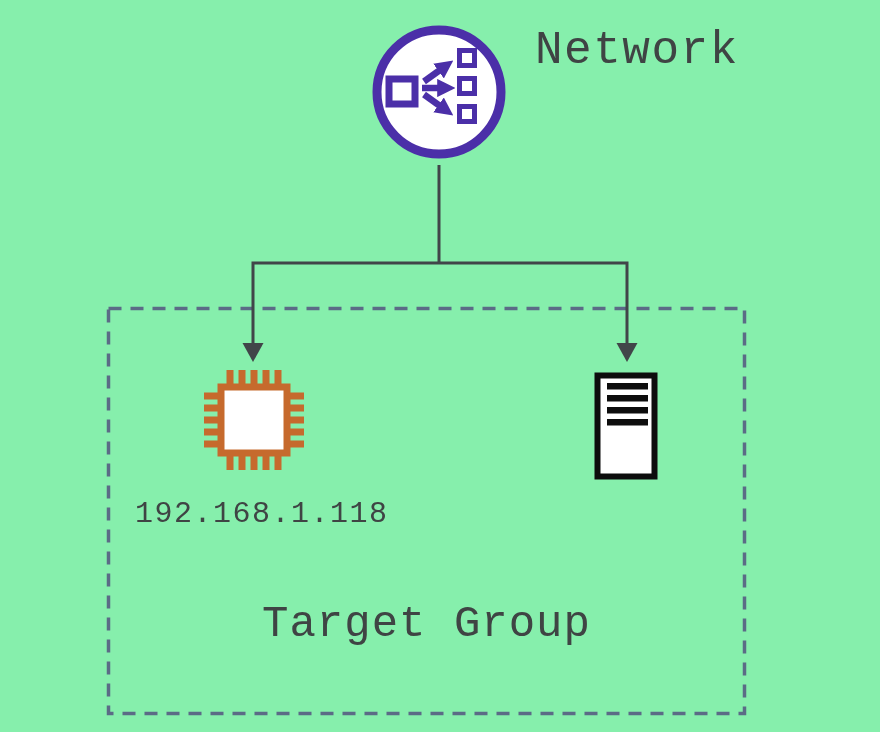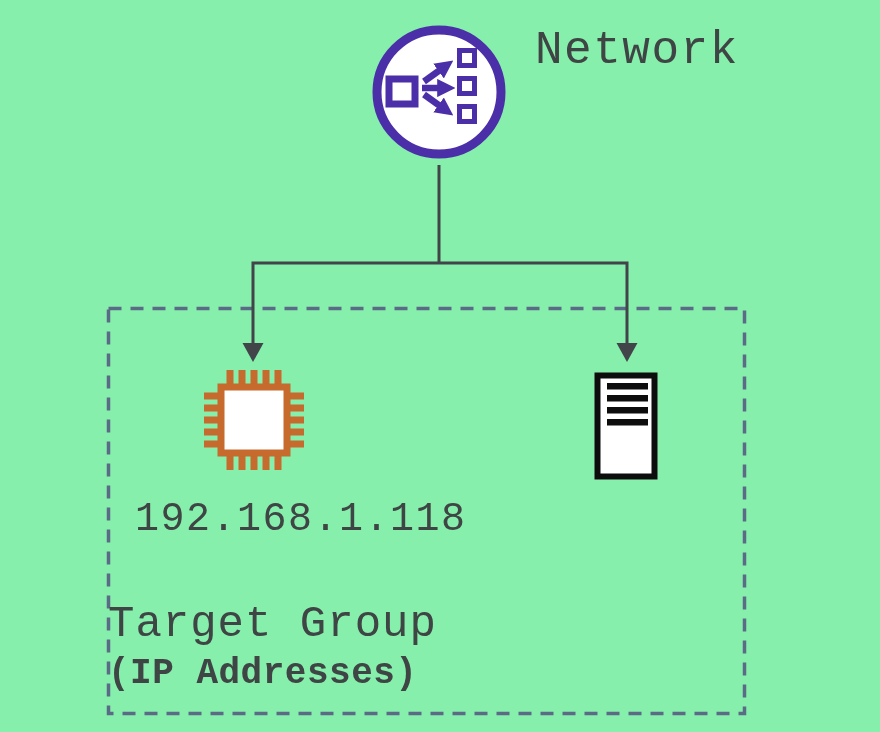--- a/index.html
+++ b/index.html
@@ -20,28 +20,28 @@
     overflow:hidden;
   }
   .abs{position:absolute;}
   .nlb-title{
     left:535px;top:18px;width:340px;
     font-size:46px;line-height:67px;letter-spacing:1.5px;
     color:var(--text-dark);
     white-space:nowrap;
   }
   .ip-label{
-    font-size:40px;letter-spacing:1.5px;
+    font-size:30px;letter-spacing:1.5px;
     color:var(--text-dark);
   }
   .ip-label.left{left:135px;top:497px;width:250px;}
   .ip-label.right{left:527px;top:500px;width:200px;}
   .group-caption{
     left:108px;top:597px;width:637px;
-    text-align:left;color:var(--text-dark);
+    text-align:center;color:var(--text-dark);
   }
   .group-caption .line1{font-size:44px;line-height:54px;letter-spacing:1px;}
   .group-caption .line2{font-size:36px;line-height:46px;font-weight:bold;letter-spacing:0.5px;}
   
   .conn{stroke:var(--connector-gray);stroke-width:3px;fill:none;}
   .conn-fill{fill:var(--connector-gray);stroke:none;}
   .dash-rect{stroke:var(--group-border);stroke-width:3.5px;fill:none;stroke-dasharray:13 9;}
   .purple-stroke{stroke:var(--nlb-purple);fill:none;}
   .purple-stroke-white{stroke:var(--nlb-purple);fill:#ffffff;}
   .purple-fill{fill:var(--nlb-purple);stroke:none;}
@@ -120,16 +120,15 @@
       <rect x="13" y="23" width="41" height="6.5"></rect>
       <rect x="13" y="35" width="41" height="6.5"></rect>
       <rect x="13" y="47" width="41" height="6.5"></rect>
     </g>
   </svg>
 
   <div class="abs ip-label left">192.168.1.118</div>
 
   <div class="abs group-caption">
     <div class="line1">Target Group</div>
-    <div class="line2">(IP Addresses)</div>
   </div>
 
 </div>
 
 </body></html>

